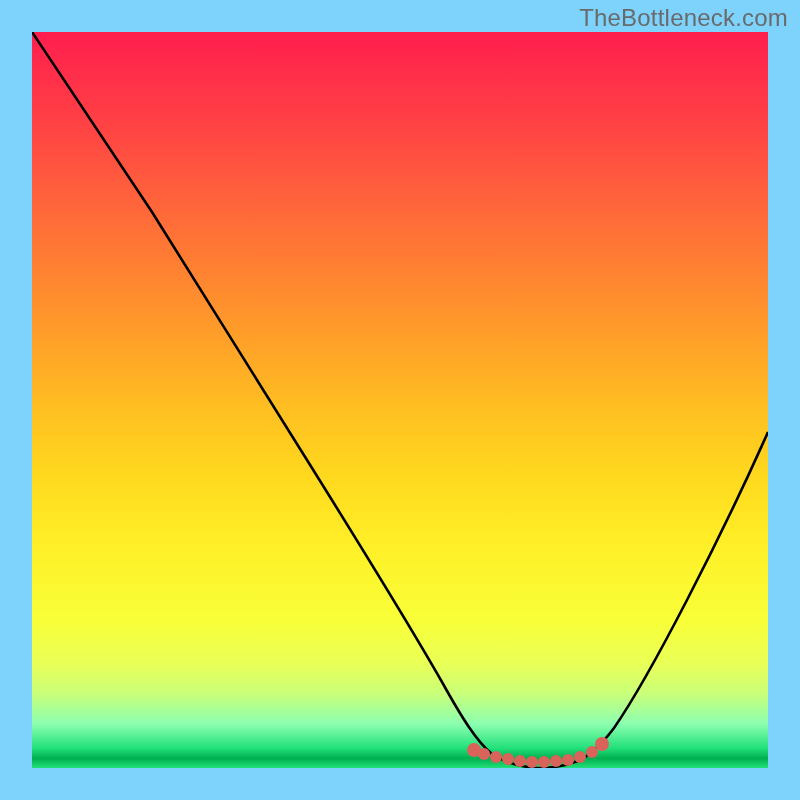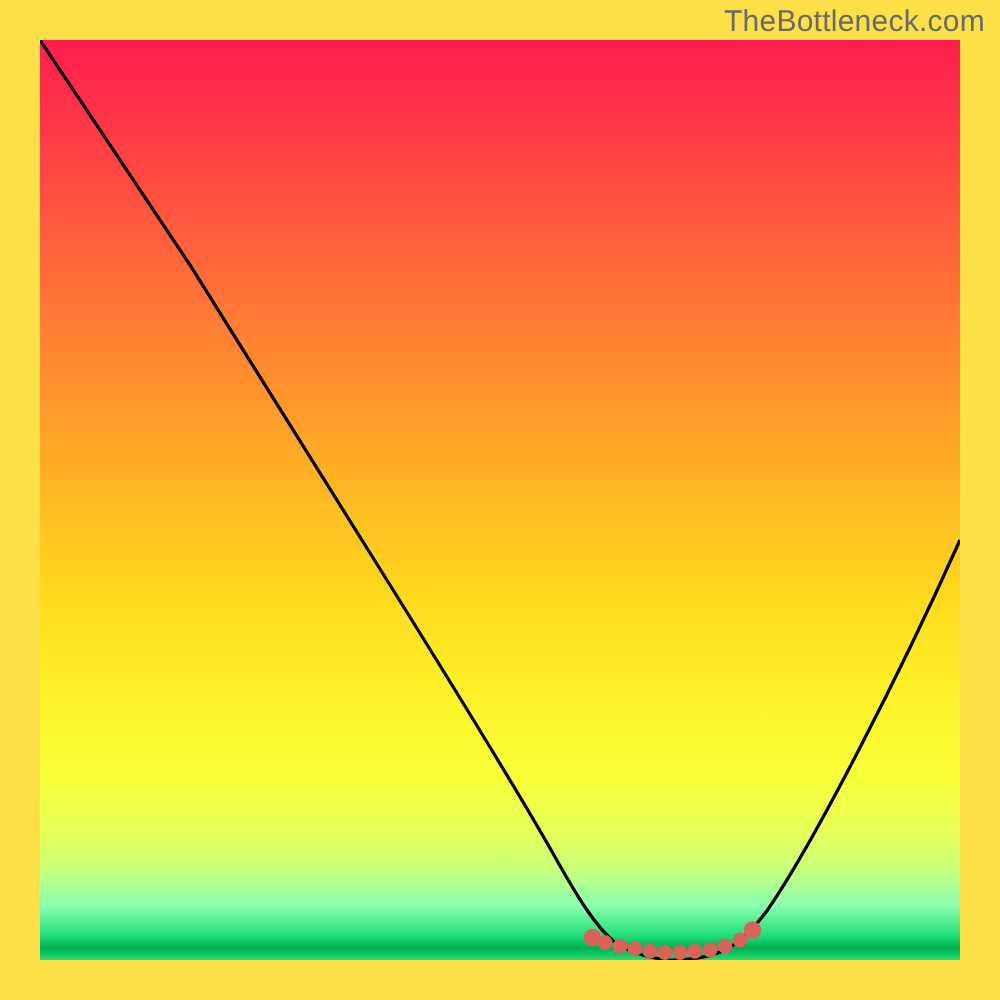--- a/index.html
+++ b/index.html
@@ -7,21 +7,21 @@
     padding: 0;
     width: 800px;
     height: 800px;
     background: #000;
     overflow: hidden;
     font-family: Arial, Helvetica, sans-serif;
   }
   .frame {
     position: absolute;
     inset: 0;
-    background: #fde047;
+    background: #7dd3fc;
   }
   .plot {
     position: absolute;
     left: 32px;
     top: 32px;
     width: 736px;
     height: 736px;
     overflow: hidden;
   }
   .gradient {

